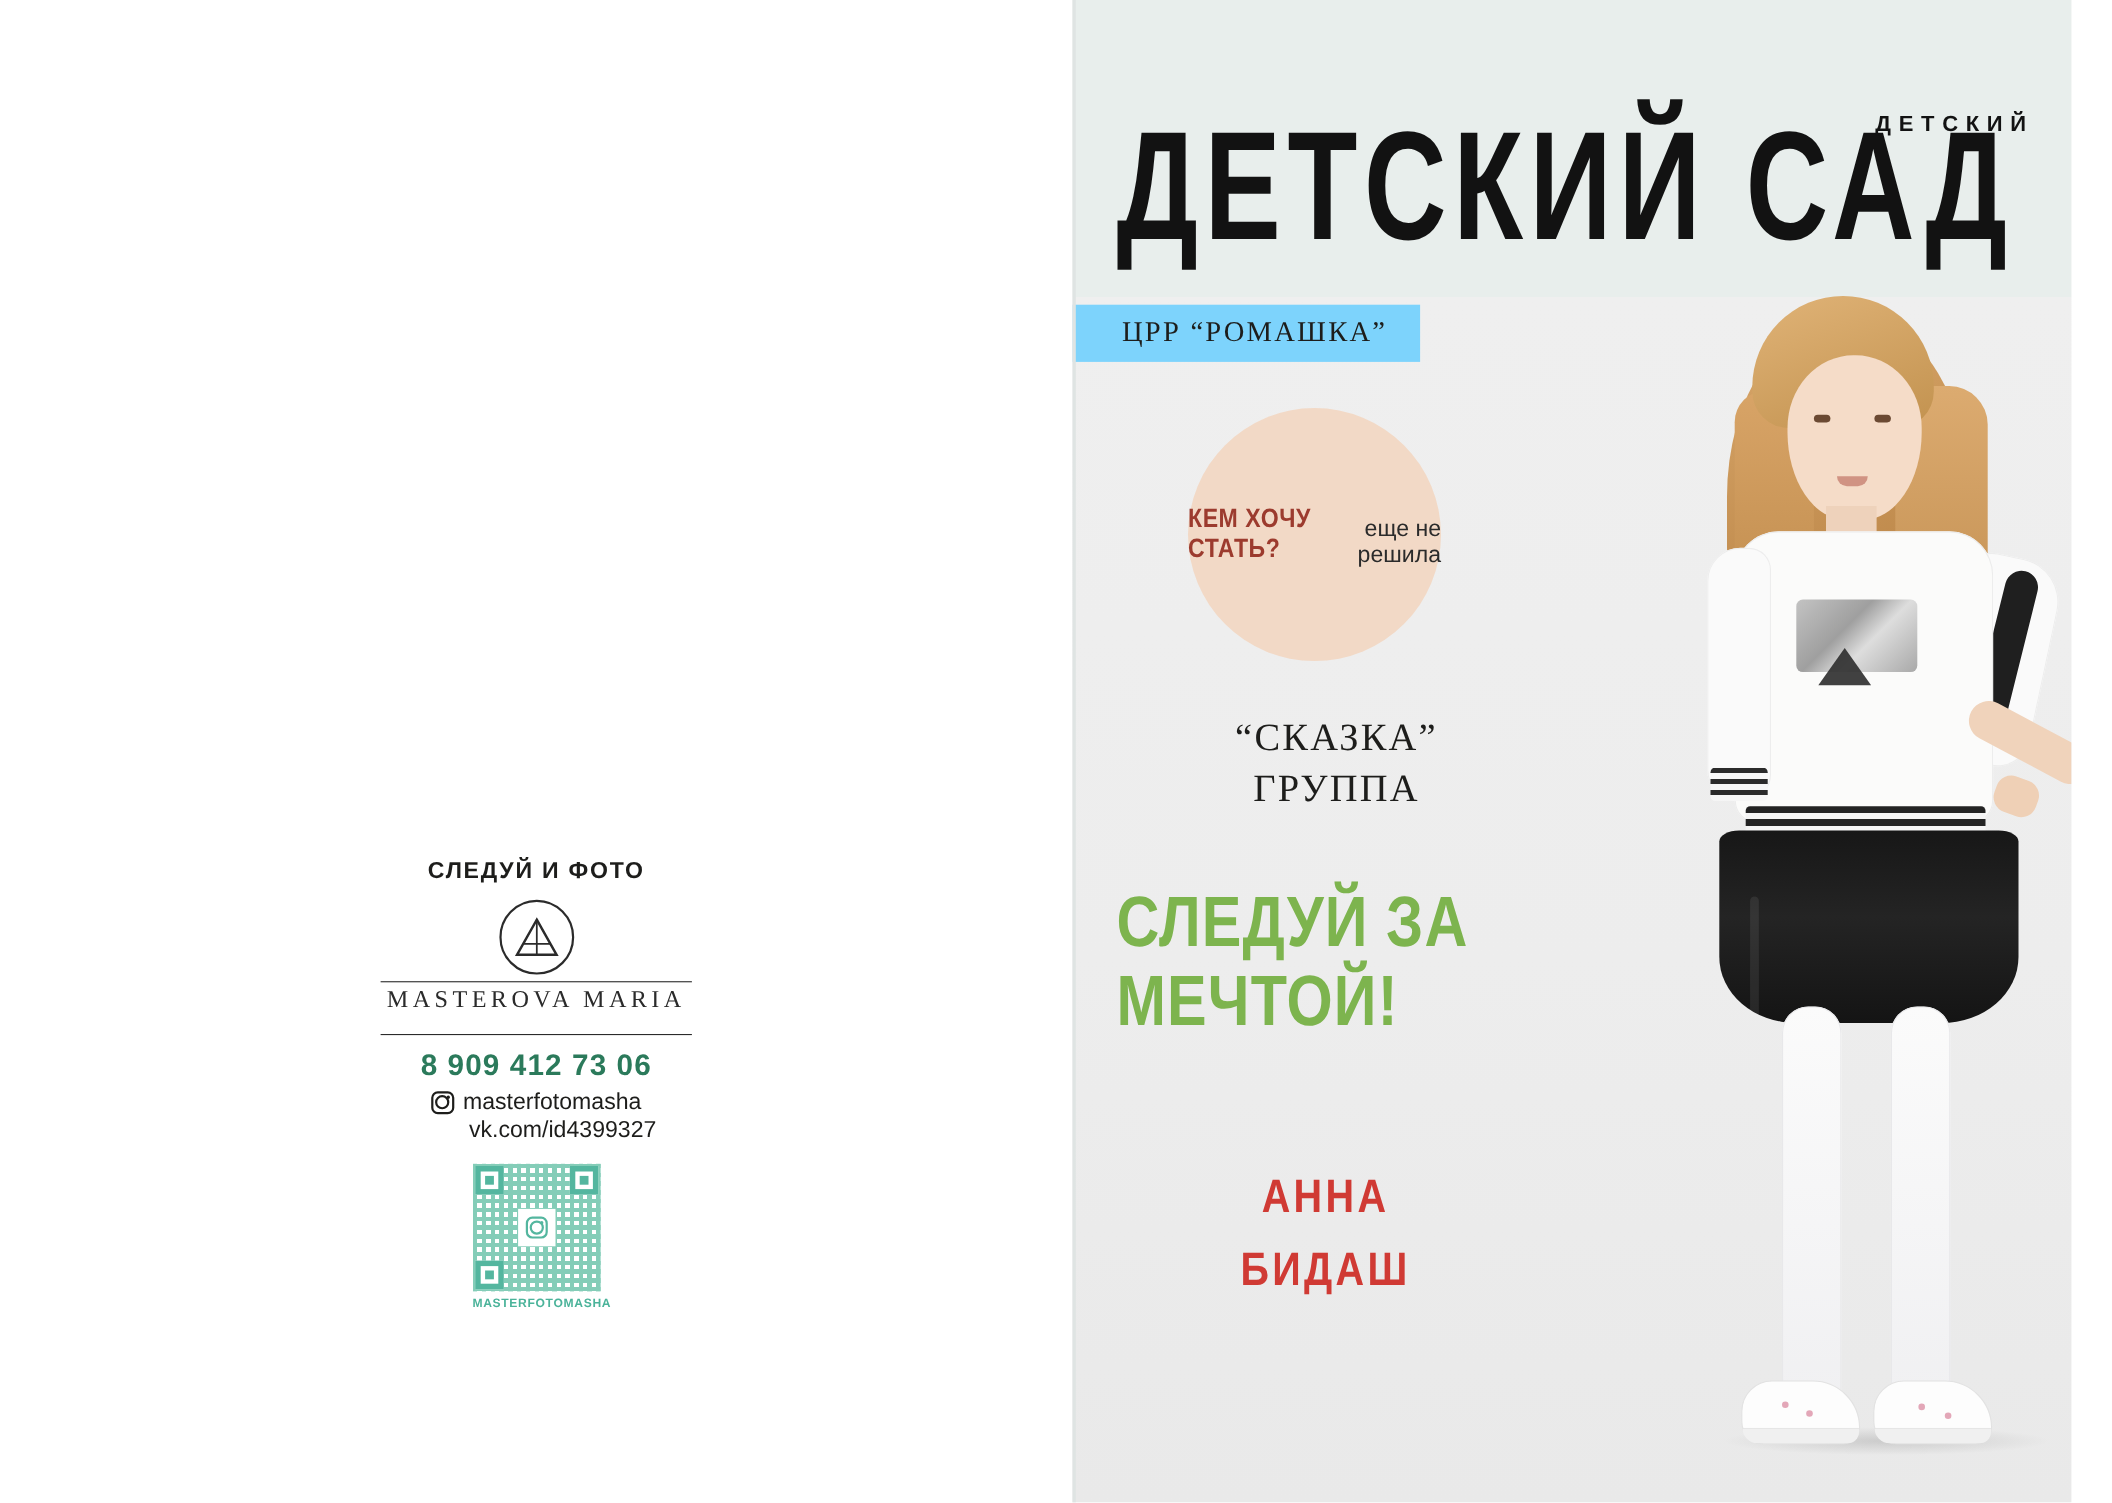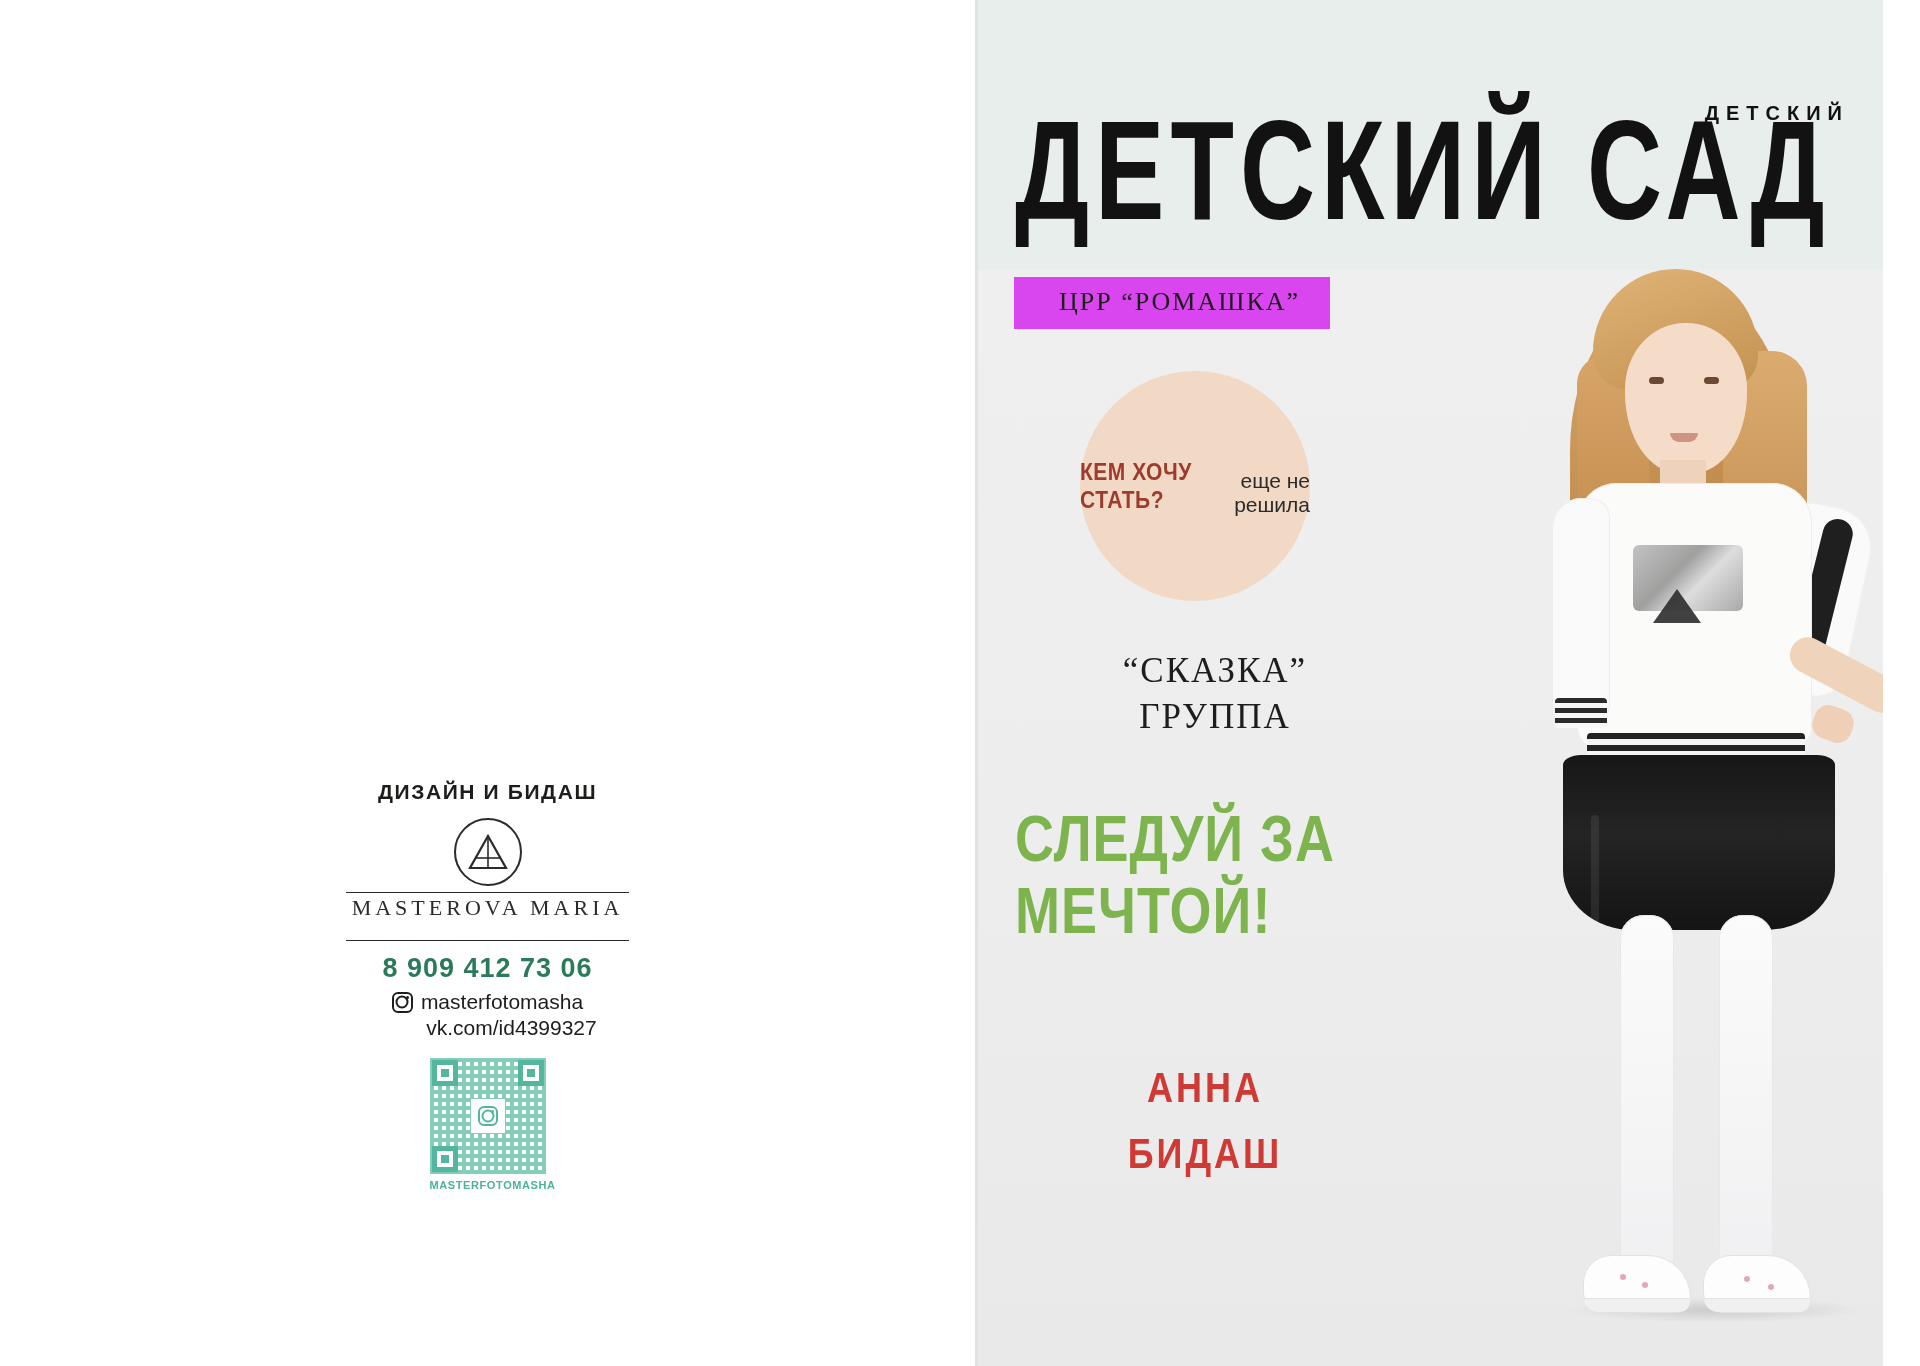--- a/index.html
+++ b/index.html
@@ -206,28 +206,27 @@
     position: absolute;
     right: 34px; top: 102px;
     font-size: 20px;
     font-weight: bold;
     letter-spacing: 7px;
     color: #121212;
   }
   .subtitle-chip {
     position: absolute;
     left: 0; top: 277px;
-    background: #d946ef;
+    background: #7dd3fc;
     padding: 10px 30px 12px 45px;
     font-family: "Liberation Serif", serif;
     font-size: 26px;
     letter-spacing: 2px;
     color: #1d1d1b;
     z-index: 10;
-    margin-left: 39px;
   }
   .circle-badge {
     position: absolute;
     left: 105px; top: 371px;
     width: 230px; height: 230px;
     border-radius: 50%;
     background: #f2d9c6;
     display: flex;
     flex-direction: row;
     align-items: center;
@@ -441,21 +440,21 @@
 </style>
 </head>
 <body>
 
 <div class="spread">
 
   <div class="left-page">
 
     <div class="credits">
 
-      <div class="credits-title">ДИЗАЙН И БИДАШ</div>
+      <div class="credits-title">СЛЕДУЙ И ФОТО</div>
 
       <div class="logo-mark">
         <svg class="tri" width="44" height="40" viewBox="0 0 44 40">
           <path d="M22 4 L40 36 L4 36 Z" fill="none" stroke="#2b2b2b" stroke-width="2.2"></path>
           <path d="M22 4 L22 36" stroke="#2b2b2b" stroke-width="1.6"></path>
           <path d="M10 26 L34 26" stroke="#2b2b2b" stroke-width="1.6"></path>
         </svg>
       </div>
 
       <div>

